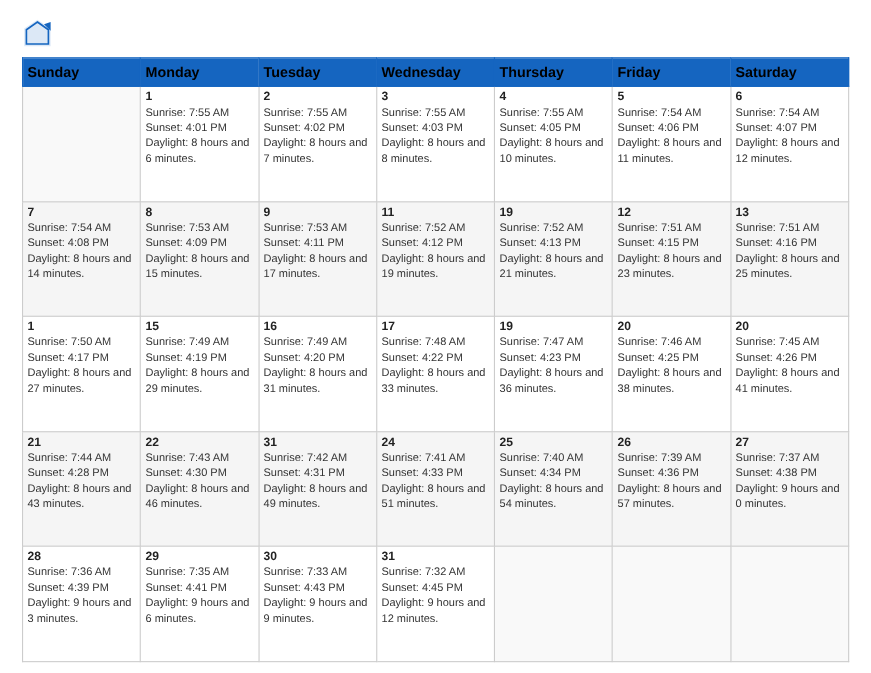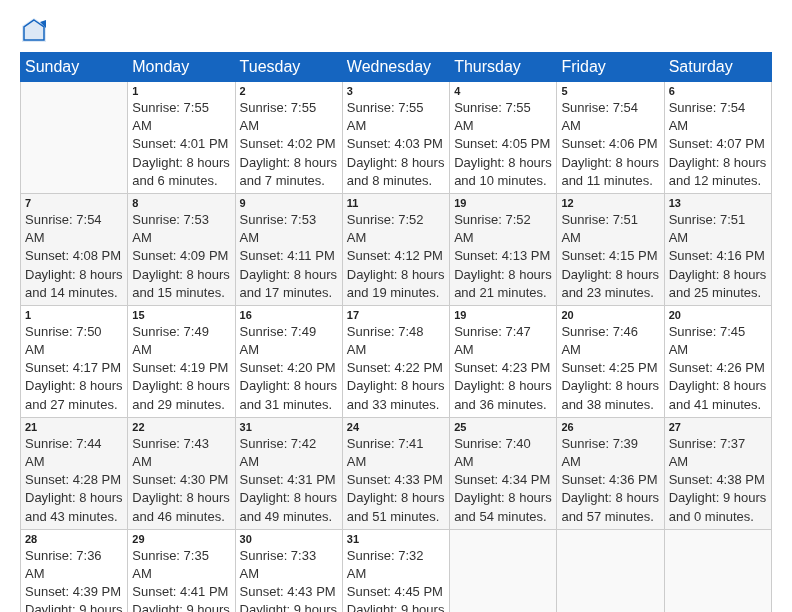--- a/index.html
+++ b/index.html
@@ -60,23 +60,23 @@
       font-size: 16px;
       color: #333;
     }
     .calendar-table {
       width: 100%;
       border-collapse: collapse;
       flex: 1;
     }
     .calendar-table th {
       background-color: #1565c0;
-      color: #ffffff;
-      font-size: 16px;
-      font-weight: normal;
+      color: #000000;
+      font-size: 13px;
+      font-weight: bold;
       padding: 5px 4px;
       text-align: left;
       border: 1px solid #1565c0;
     }
     .calendar-table td {
       border: 1px solid #ccc;
       vertical-align: top;
       padding: 3px 4px;
       font-size: 9.5px;
       color: #333;
@@ -84,21 +84,21 @@
       height: 88px;
     }
     .day-number {
       font-size: 11px;
       font-weight: bold;
       color: #222;
       display: block;
       margin-bottom: 2px;
     }
     .day-info {
-      font-size: 13px;
+      font-size: 10px;
       color: #333;
       line-height: 1.4;
     }
     .row-shaded td {
       background-color: #f5f5f5;
     }
     .row-white td {
       background-color: #ffffff;
     }
     .empty-cell {

